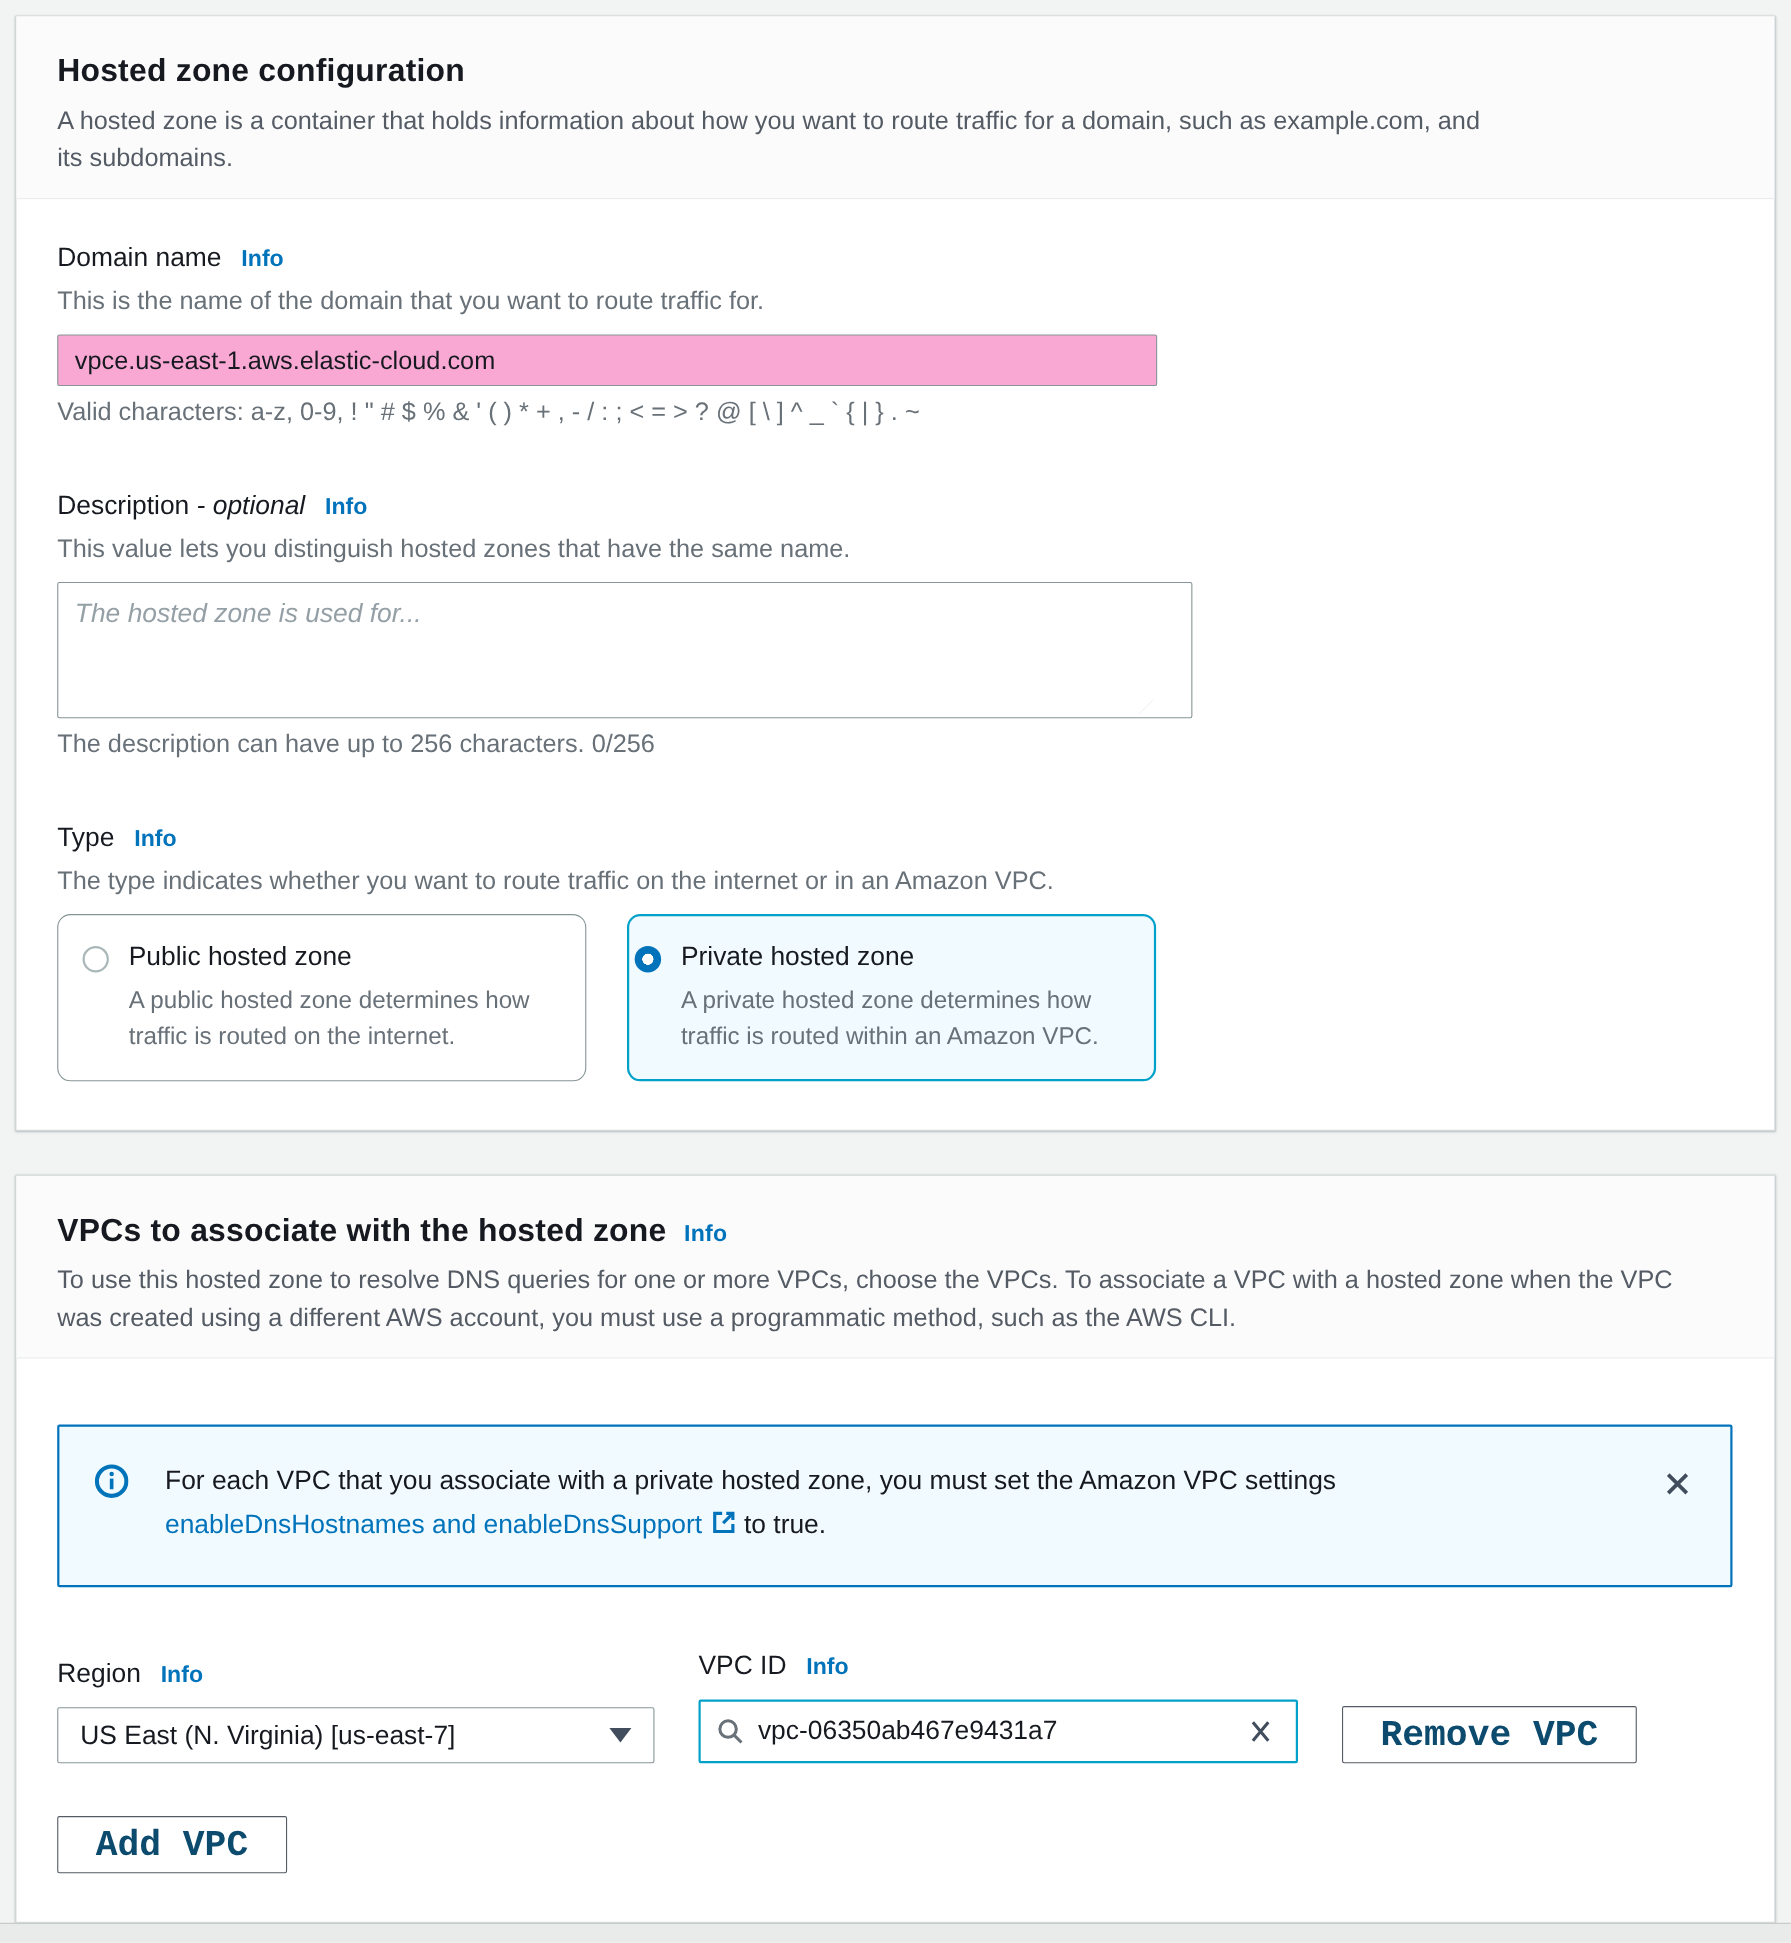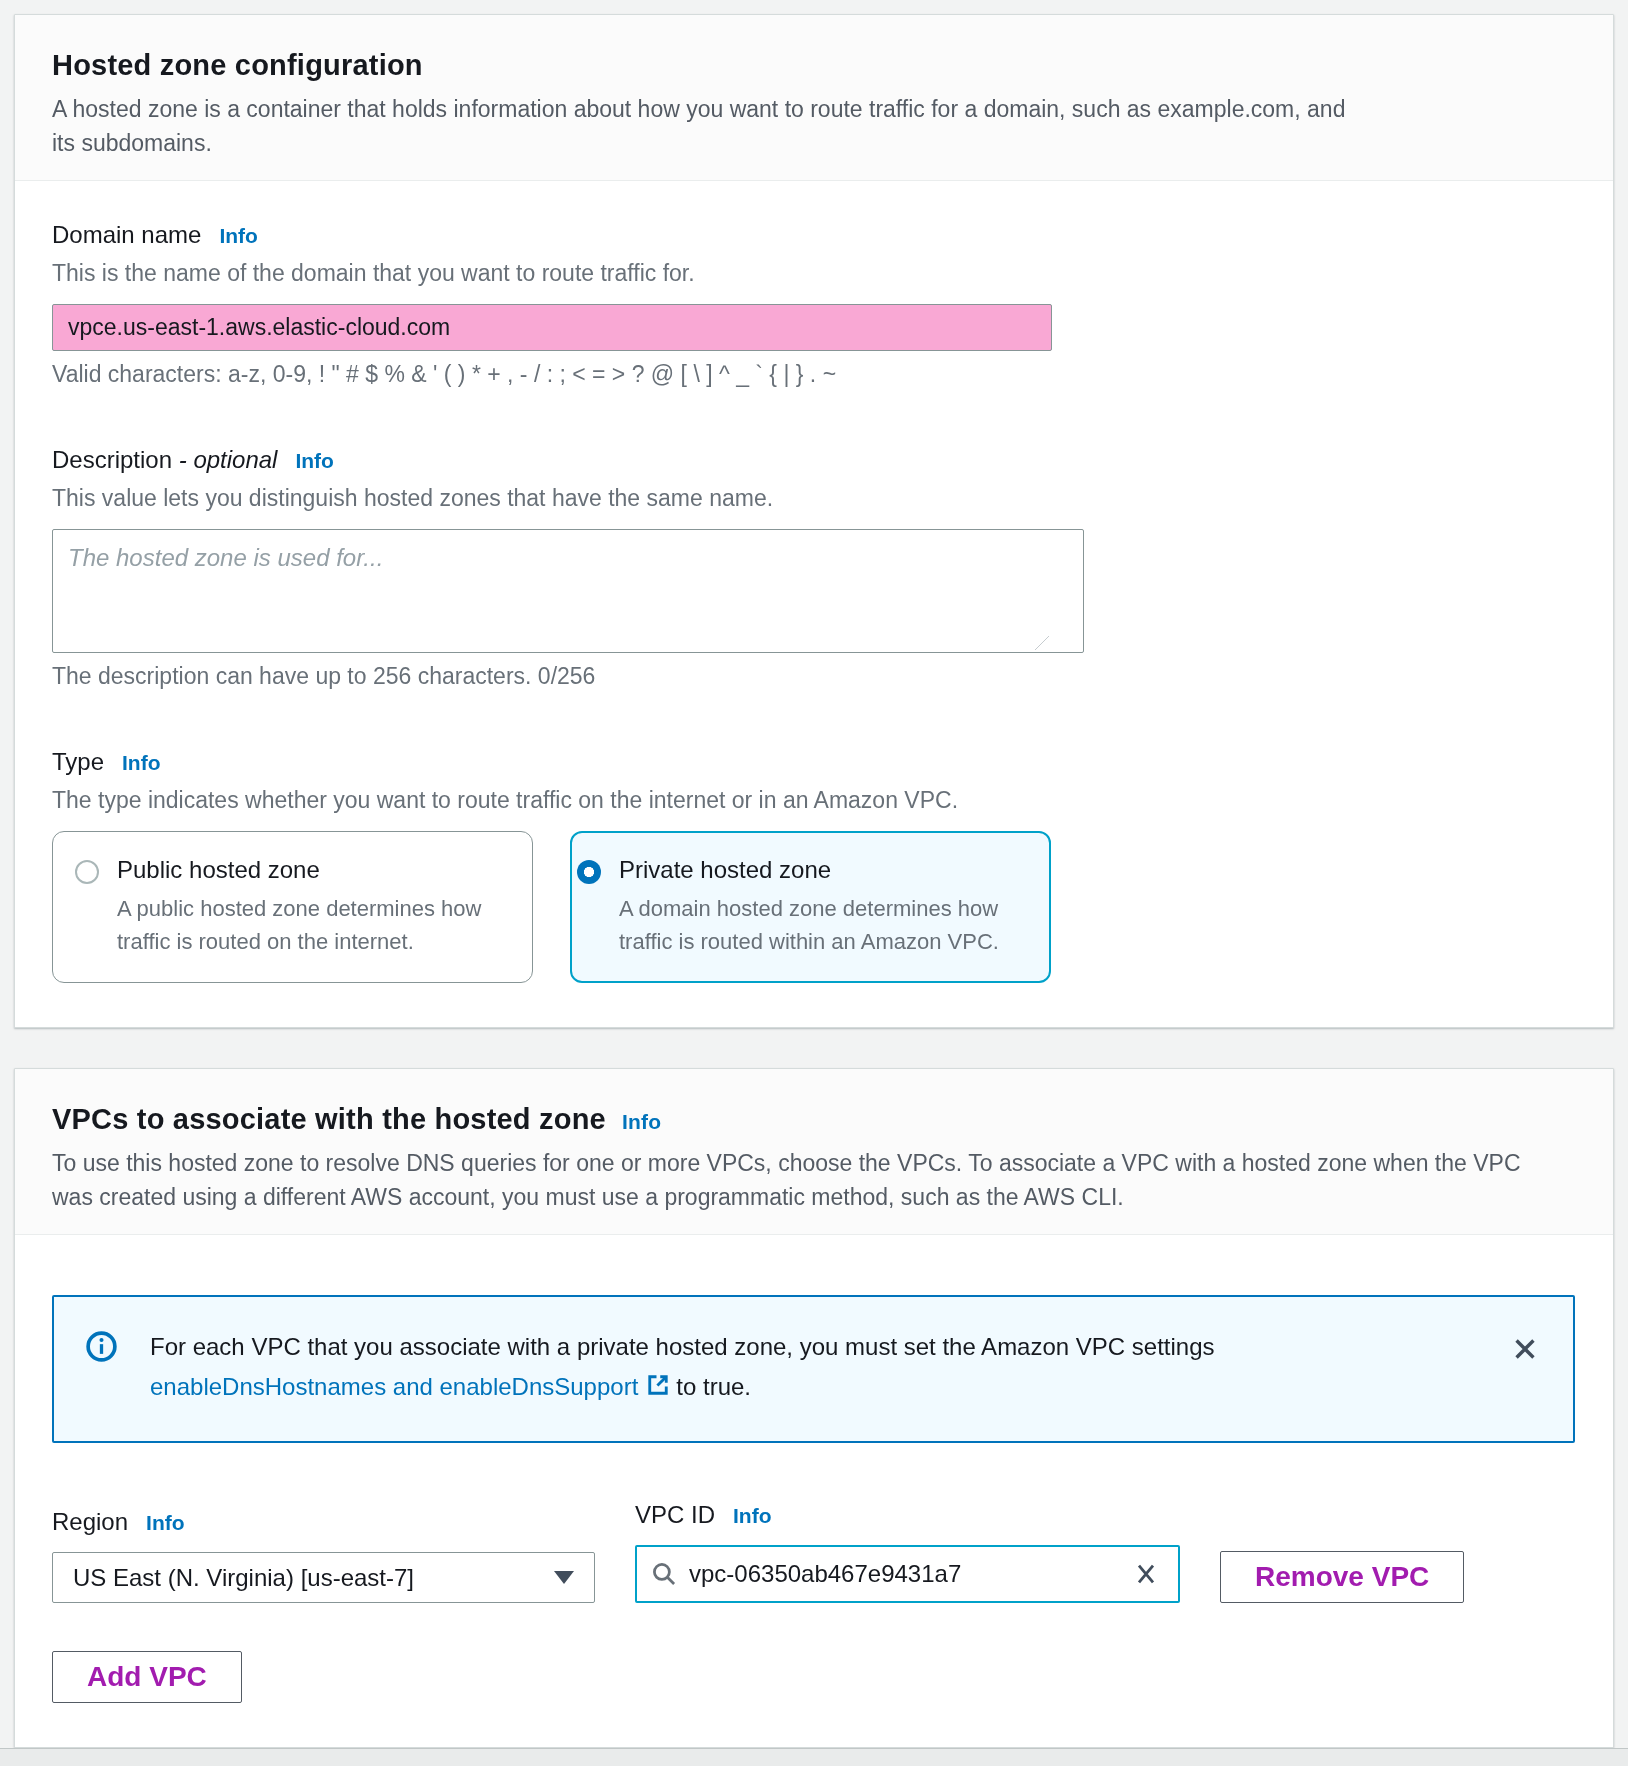--- a/index.html
+++ b/index.html
@@ -197,24 +197,24 @@
     font-size: 24px; color: #16191f;
     font-family: inherit;
   }
   .icon-btn { background: none; border: none; cursor: pointer; padding: 4px; display: flex; }
 
   .btn-secondary {
     height: 52px;
     border: 1px solid #545b64;
     border-radius: 2px;
     background: #fff;
-    color: #a21caf;
-    font-size: 28px;
+    color: #0c4a6e;
+    font-size: 33px;
     font-weight: 700;
-    font-family: Liberation Sans, sans-serif;
+    font-family: Liberation Mono, monospace;
     padding: 0 34px;
     cursor: pointer;
   }
   .remove-vpc-btn { margin-left: 0; }
   .add-vpc-btn { margin-top: 48px; }
   .vpc-panel-body { padding-bottom: 44px; }
 
   .footer-strip {
     position: absolute;
     left: 0; right: 0; bottom: 0;
@@ -267,21 +267,21 @@
           <span class="radio-circle"></span>
           <div>
             <div class="tile-title">Public hosted zone</div>
             <div class="tile-desc">A public hosted zone determines how traffic is routed on the internet.</div>
           </div>
         </div>
         <div class="tile selected">
           <span class="radio-circle"></span>
           <div>
             <div class="tile-title">Private hosted zone</div>
-            <div class="tile-desc">A domain hosted zone determines how traffic is routed within an Amazon VPC.</div>
+            <div class="tile-desc">A private hosted zone determines how traffic is routed within an Amazon VPC.</div>
           </div>
         </div>
       </div>
     </div>
 
   </div>
 </section>
 
 <section class="panel panel-2">
   <div class="panel-header">

